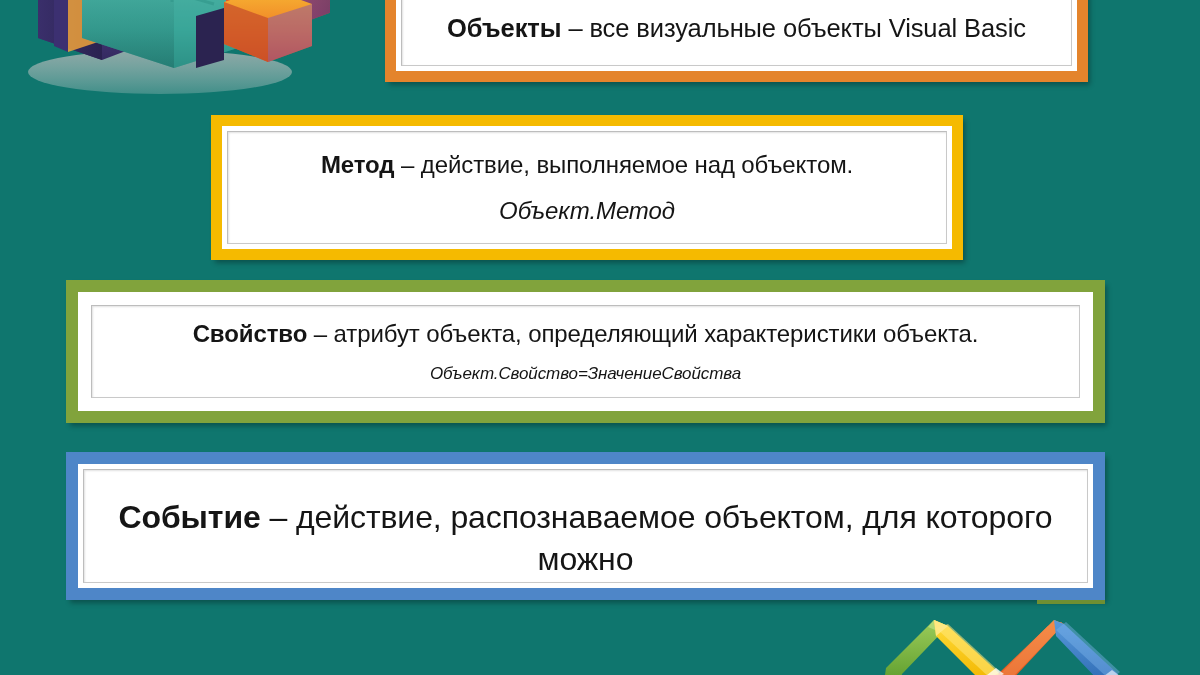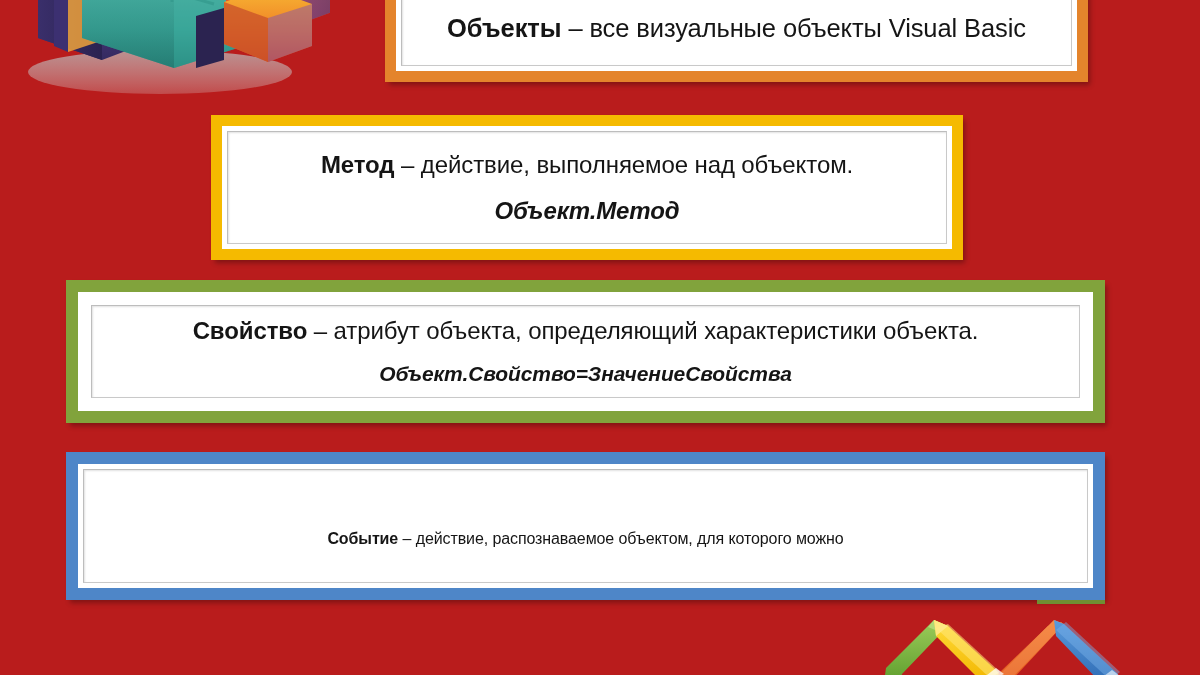--- a/index.html
+++ b/index.html
@@ -14,21 +14,21 @@
     position: relative;
     overflow: hidden;
     font-family: "Liberation Sans", "DejaVu Sans", sans-serif;
     color: #151515;
     -webkit-font-smoothing: antialiased;
   }
 
   .slide {
     position: absolute;
     inset: 0;
-    background: #b91c1c;
+    background: #0f766e;
   }
 
   
   .box {
     position: absolute;
     box-sizing: border-box;
     background: #ffffff;
     display: flex;
     align-items: center;
     justify-content: center;
@@ -52,21 +52,21 @@
   .box p {
     margin: 0;
     text-align: center;
     line-height: 1.30;
     letter-spacing: -0.1px;
   }
   .box p + p { margin-top: 14px; }
   .lead { font-weight: bold; }
   .formula {
     font-style: italic;
-    font-weight: 700;
+    font-weight: 400;
   }
 
   
   #box-objects {
     left: 385px;
     top: -60px;
     width: 703px;
     height: 142px;
     border: 11px solid #e4842c;
     padding: 5px;
@@ -90,32 +90,32 @@
   #box-property {
     left: 66px;
     top: 280px;
     width: 1039px;
     height: 143px;
     border: 12px solid #81a33c;
     padding: 13px;
     justify-content: center;
   }
   #box-property p { font-size: 24px; }
-  #box-property .formula { font-size: 21px; }
+  #box-property .formula { font-size: 17px; }
 
   
   #box-event {
     left: 66px;
     top: 452px;
     width: 1039px;
     height: 148px;
     border: 12px solid #4e86c8;
     padding: 5px;
   }
-  #box-event p { font-size: 16px; margin-top: 26px; }
+  #box-event p { font-size: 32px; margin-top: 26px; }
 
   
   #clipart-blocks {
     position: absolute;
     left: 10px;
     top: -58px;
     width: 320px;
     height: 155px;
   }
   #clipart-blocks svg { display: block; width: 100%; height: 100%; }

